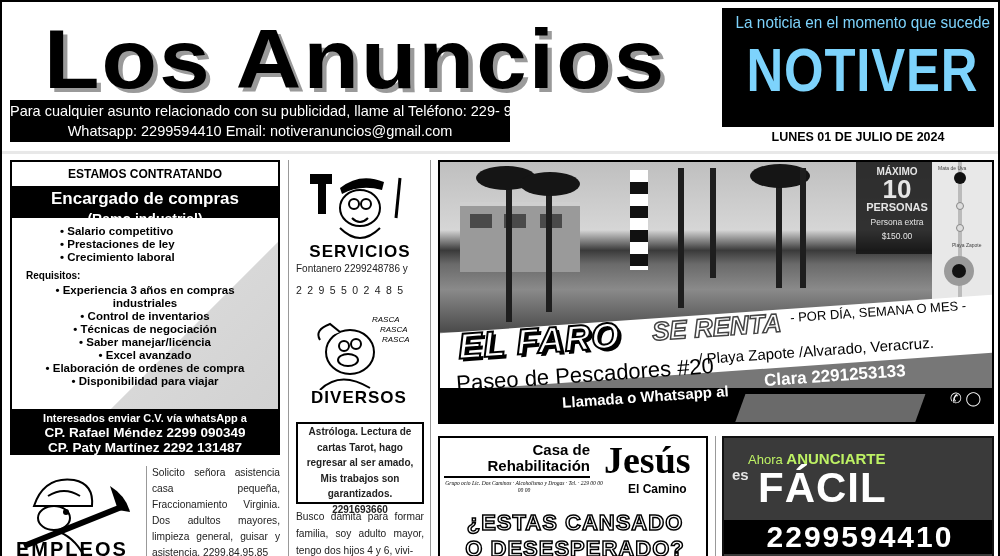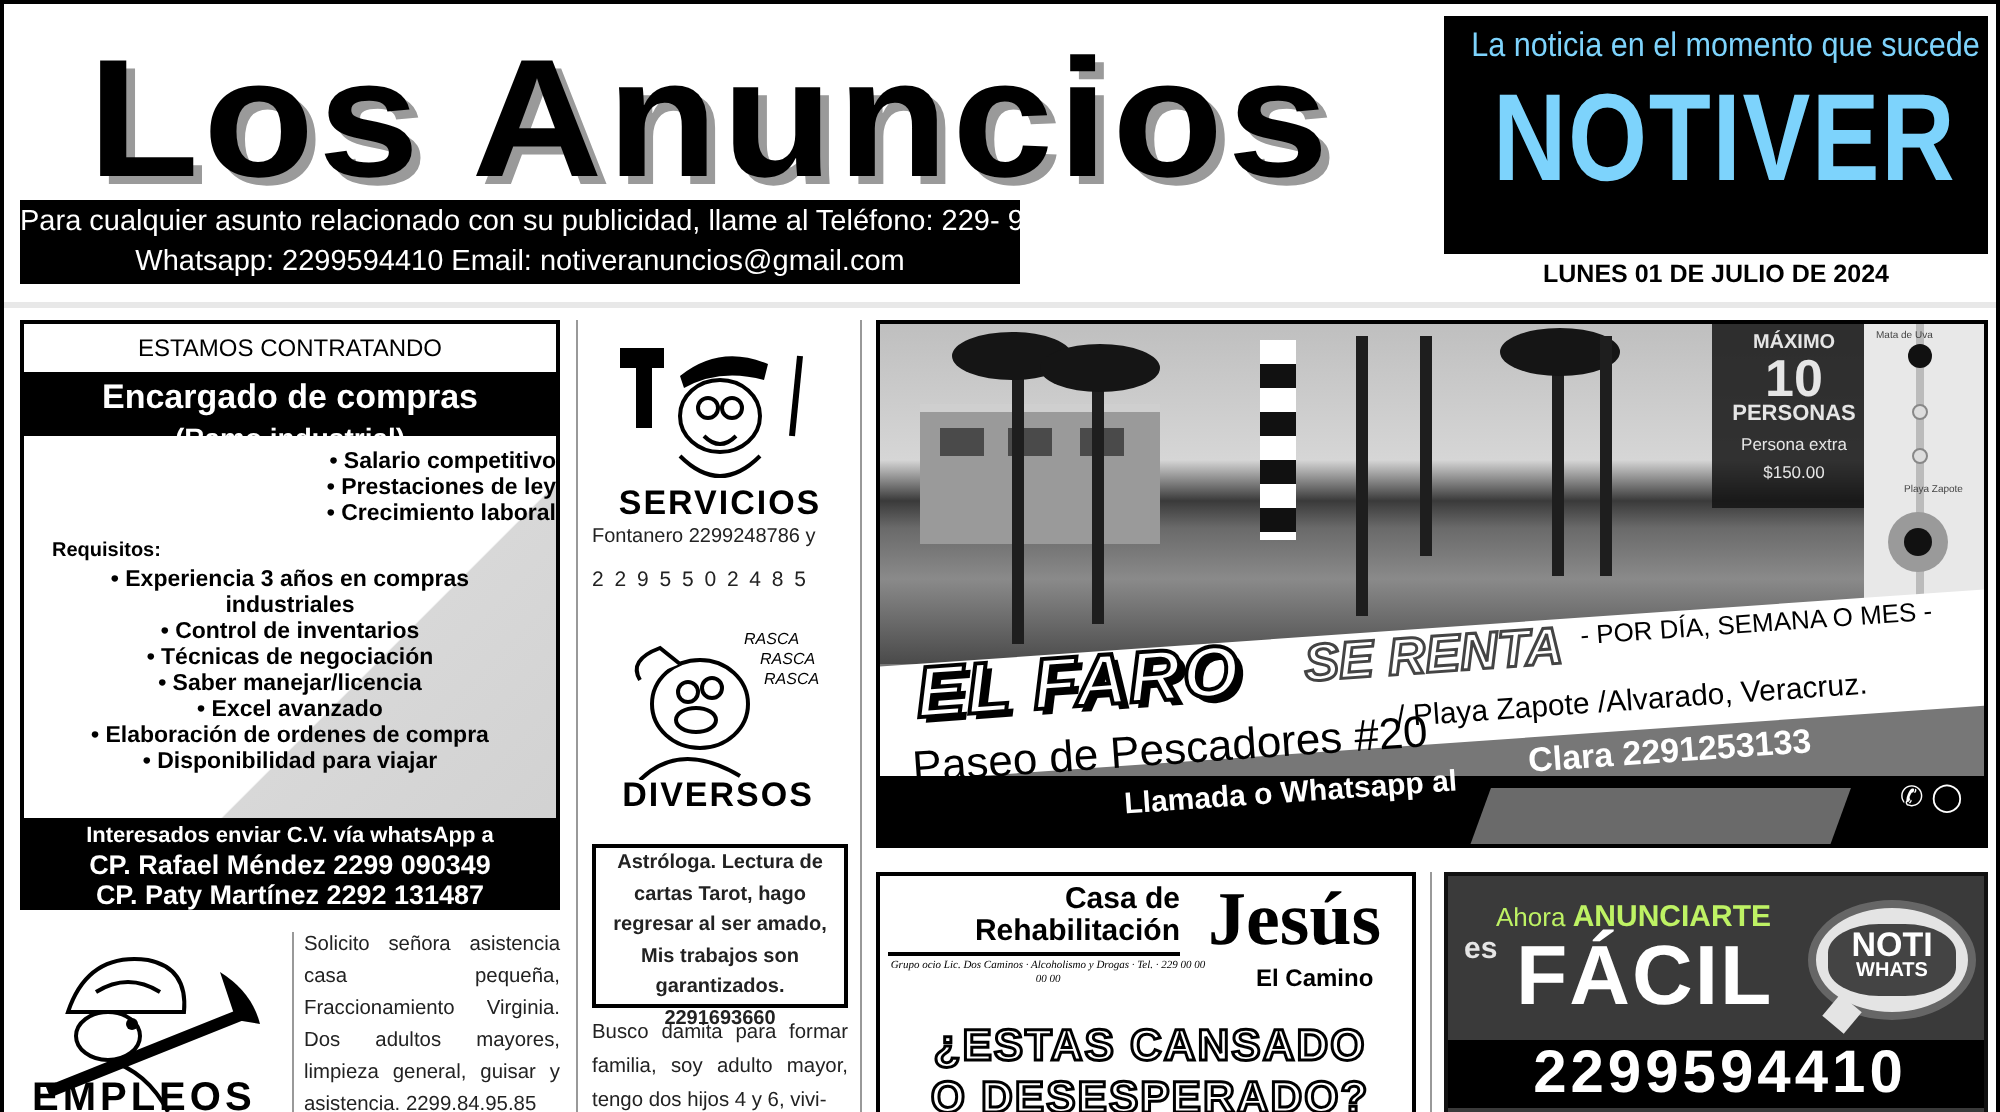--- a/index.html
+++ b/index.html
@@ -18,25 +18,25 @@
   .notiver-box { position: absolute; left: 722px; top: 8px; width: 272px; height: 119px; background: #000; color: #7dd3fc; text-align: center; }
   .notiver-slogan { font-size: 17px; line-height: 22px; padding-top: 4px; white-space: nowrap; transform: scaleX(0.9); }
   .notiver-name { font-weight: 900; font-size: 62px; line-height: 72px; letter-spacing: 1px; transform: scaleX(0.82); white-space: nowrap; }
   .date-line { position: absolute; left: 722px; top: 130px; width: 272px; text-align: center; font-weight: 700; font-size: 12.5px; }
 
   .hrule { position: absolute; left: 2px; top: 151px; width: 996px; height: 3px; background: #e8e8e8; }
 
   
   .hiring-ad { position: absolute; left: 10px; top: 160px; width: 270px; height: 295px; border: 2px solid #000;
     background: linear-gradient(135deg, #ffffff 0%, #ffffff 62%, #d8d8d8 62.2%, #d0d0d0 100%); }
-  .hiring-kicker { text-align: center; font-weight: 400; font-size: 12px; height: 24px; line-height: 24px; }
+  .hiring-kicker { text-align: center; font-weight: 700; font-size: 12px; height: 24px; line-height: 24px; }
   .hiring-title-block { background: #000; color: #fff; text-align: center; font-weight: 700; height: 32px; }
   .hiring-title { font-size: 17px; line-height: 22px; padding-top: 2px; }
   .hiring-sub { font-size: 14px; line-height: 18px; }
-  .benefits { text-align: right; font-weight: 700; font-size: 11.5px; line-height: 13px; margin-top: 7px; }
+  .benefits { text-align: left; font-weight: 700; font-size: 11.5px; line-height: 13px; margin-top: 7px; padding-left: 48px; }
   .req-label { font-weight: 700; font-size: 10px; margin: 6px 0 0 14px; }
   .req-list { text-align: center; font-weight: 700; font-size: 11.5px; line-height: 13px; margin-top: 3px; }
   .hiring-contact { position: absolute; left: -2px; bottom: -2px; width: 270px; height: 46px; background: #000; color: #fff; text-align: center; font-weight: 700; }
   .hiring-contact .line1 { font-size: 11px; line-height: 14px; padding-top: 2px; }
   .hiring-contact .line2 { font-size: 13.5px; line-height: 15px; }
 
   .col-rule { position: absolute; width: 1px; background: #999; }
 
   
   .empleos-art { position: absolute; left: 14px; top: 466px; width: 122px; height: 90px; }
@@ -268,19 +268,14 @@
   <div class="rehab-headline2">O DESESPERADO?</div>
 </div>
 
 <div class="notiwhats-ad">
   <div class="nw-ahora">
     <span>Ahora</span>
     <b>ANUNCIARTE</b>
   </div>
   <div class="nw-es">es</div>
   <div class="nw-facil">FÁCIL</div>
-  <div class="nw-bubble">
-    <div class="nw-inner"></div>
-    <div class="nw-noti">NOTI</div>
-    <div class="nw-whats">WHATS</div>
-  </div>
   <div class="nw-number-bar">2299594410</div>
 </div>
 
 </body></html>

